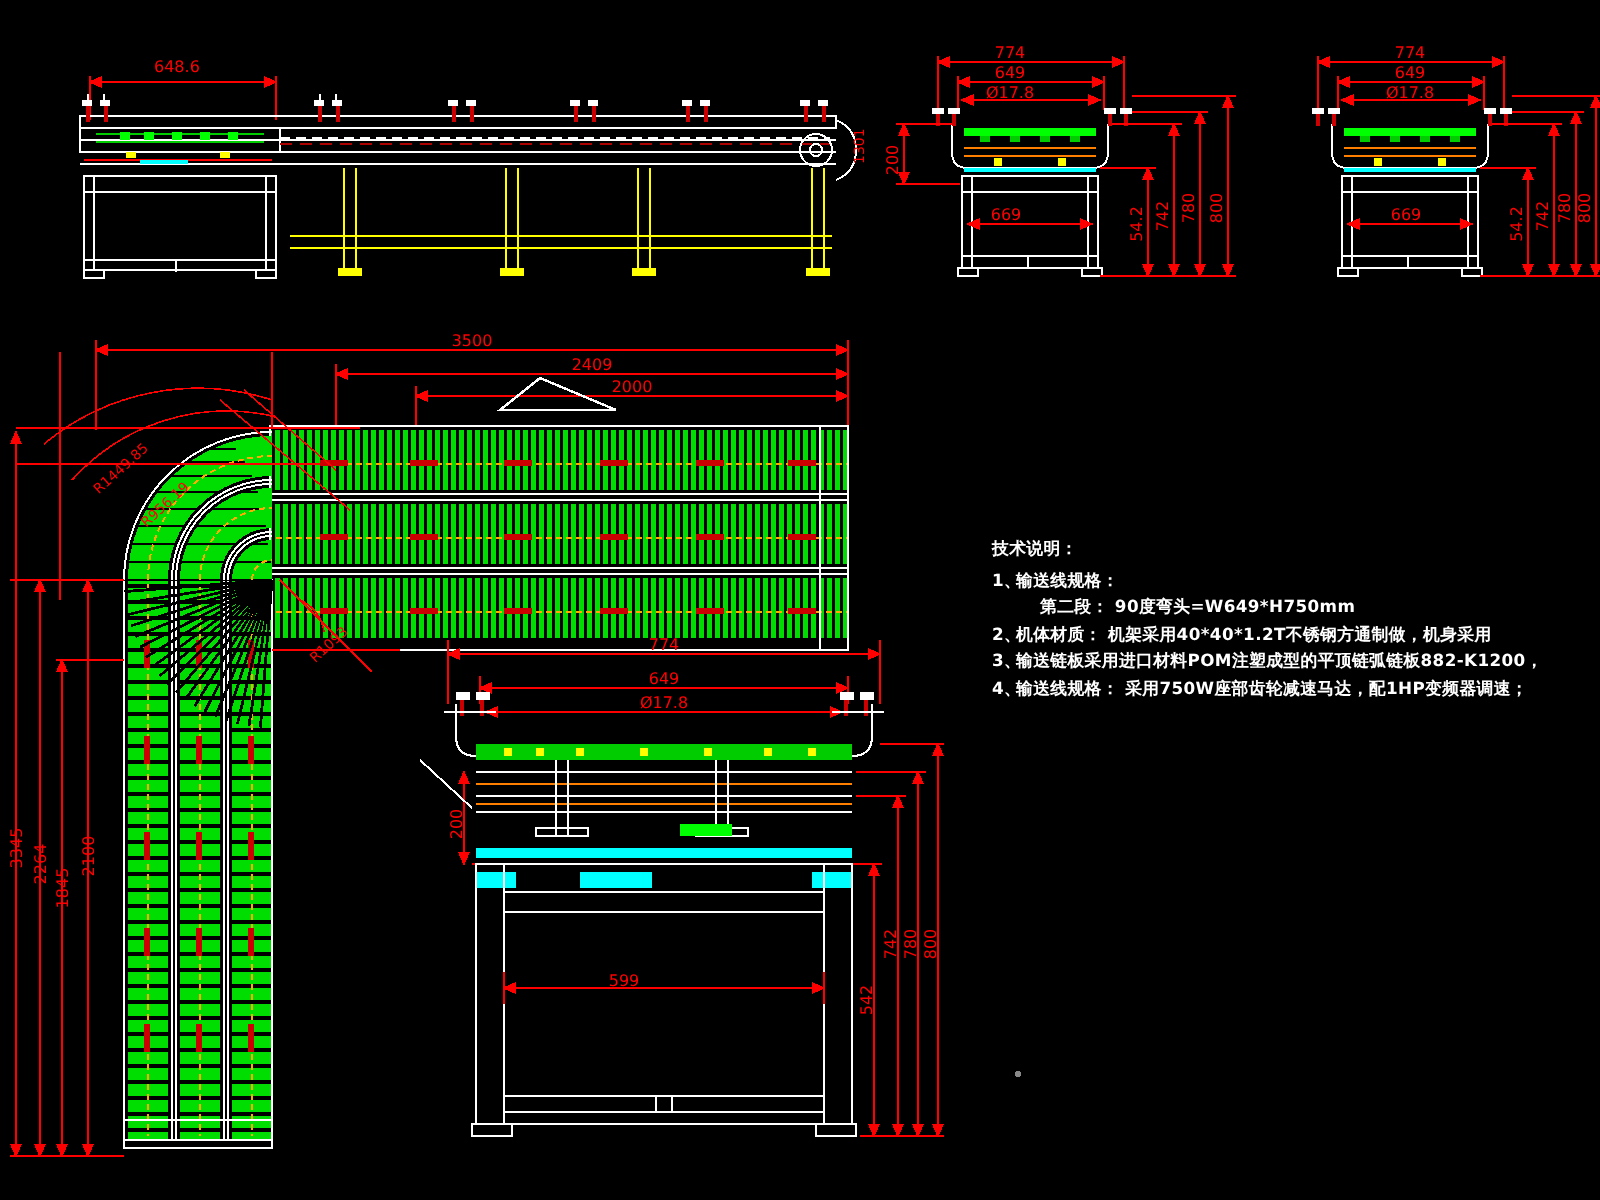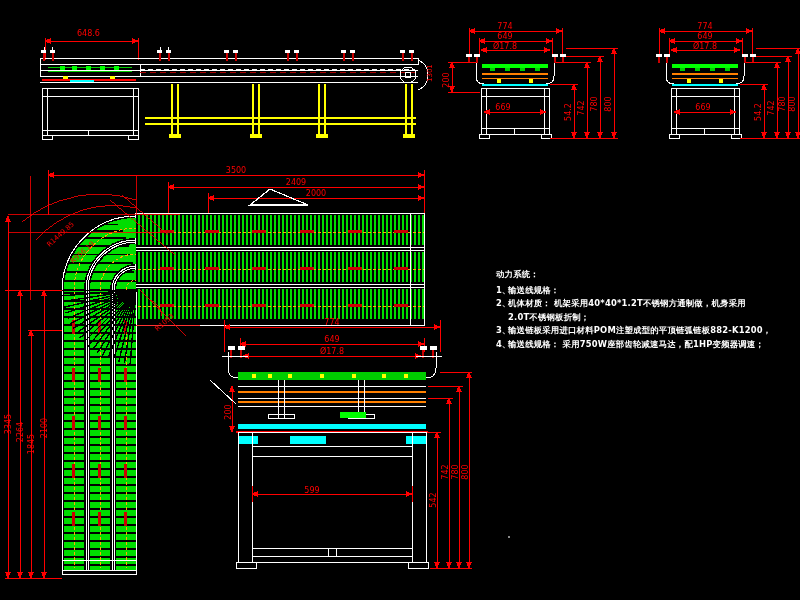--- a/index.html
+++ b/index.html
@@ -657,32 +657,32 @@
       <text x="436" y="500" text-anchor="middle" transform="rotate(-90 436 500)">542</text>
       <text x="448" y="472" text-anchor="middle" transform="rotate(-90 448 472)">742</text>
       <text x="458" y="472" text-anchor="middle" transform="rotate(-90 458 472)">780</text>
       <text x="468" y="472" text-anchor="middle" transform="rotate(-90 468 472)">800</text>
     </g>
 
     <circle cx="509" cy="537" r="1.6" fill="#888"></circle>
   </svg>
 
   <div class="notes">
-    <div class="hdr">动力系统：</div>
+    <div class="hdr">技术说明：</div>
 
     <div class="li">
       <span class="num">1、</span>
       <span class="txt">输送线规格：</span>
     </div>
+    <div class="ind">第二段：  90度弯头=W649*H750mm</div>
 
     <div class="li">
       <span class="num">2、</span>
       <span class="txt">机体材质： 机架采用40*40*1.2T不锈钢方通制做，机身采用</span>
     </div>
-    <div class="ind2">2.0T不锈钢板折制；</div>
 
     <div class="li">
       <span class="num">3、</span>
       <span class="txt">输送链板采用进口材料POM注塑成型的平顶链弧链板882-K1200，</span>
     </div>
 
     <div class="li">
       <span class="num">4、</span>
       <span class="txt">输送线规格： 采用750W座部齿轮减速马达，配1HP变频器调速；</span>
     </div>

